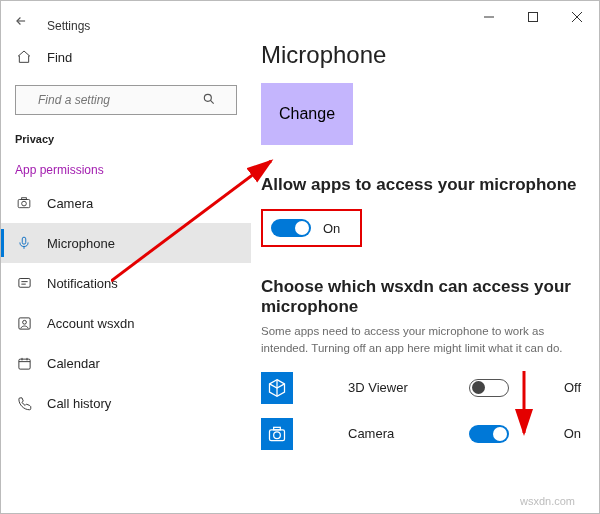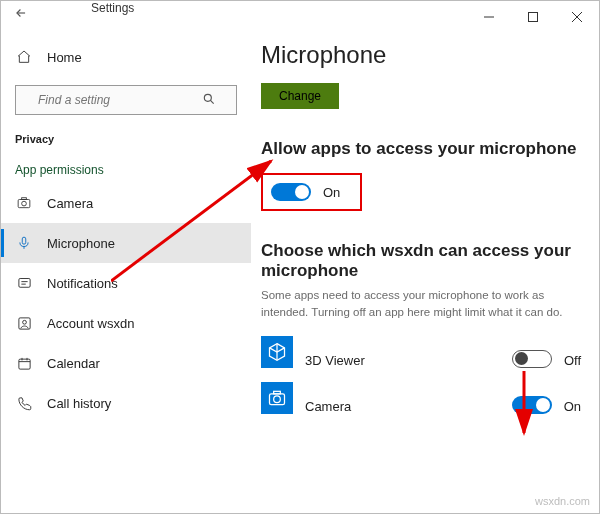--- a/index.html
+++ b/index.html
@@ -1,55 +1,55 @@
 <!DOCTYPE html>
 <html><head>
 <meta charset="utf-8">
 <style>
   * { box-sizing: border-box; }
   html, body { margin:0; padding:0; font-family: "Segoe UI", Arial, sans-serif; font-size:13px; color:#222; background:#fff; }
   .window { width:600px; height:514px; border:1px solid #bbb; position:relative; overflow:hidden; }
-  .titlebar { height:32px; display:flex; align-items:flex-start; padding-left:8px;gap:44px; }
+  .titlebar { height:32px; display:flex; align-items:flex-end; padding-left:8px; }
   .titlebar .back { width:24px; height:24px; display:flex; align-items:center; justify-content:center; color:#555; cursor:pointer; }
   .titlebar .title { margin-left:14px; font-size:12px; color:#333; }
   .wincontrols { margin-left:auto; display:flex; }
   .wincontrols .wc { width:44px; height:32px; display:flex; align-items:center; justify-content:center; color:#333; cursor:pointer; }
   .body { display:flex; height:calc(100% - 32px); }
   .sidebar { width:250px; padding:0 14px; }
   .home-row { display:flex; align-items:center; height:36px; margin-top:6px; cursor:pointer; }
   .home-row .icon { width:18px; display:flex; justify-content:center; color:#444; }
   .home-row .lbl { margin-left:14px; font-size:13px; }
   .searchbox { margin-top:10px; height:30px; border:1px solid #999; background:#fafafa; display:flex; align-items:center; padding:0 20px; }
   .searchbox input { border:none; outline:none; background:transparent; flex:1; font-size:12px; color:#666; font-style:italic; }
   .searchbox .sicon { color:#555; }
   .privacy { font-weight:600; font-size:11px; margin-top:18px; margin-bottom:18px; }
-  .group-label { color:#14532d; font-size:12px; margin-top:10px; margin-bottom:6px; }
+  .group-label { color:#a21caf; font-size:12px; margin-top:10px; margin-bottom:6px; }
   .nav-item { display:flex; align-items:center; height:40px; margin-left:-14px; margin-right:-14px; padding:0 14px; cursor:pointer; position:relative; }
   .nav-item .icon { width:18px; display:flex; justify-content:center; color:#333; }
   .nav-item .lbl { margin-left:14px; font-size:13px; }
   .nav-item.active { background:#e6e6e6; }
   .nav-item.active::before { content:""; position:absolute; left:0; top:6px; bottom:6px; width:3px; background:#0078d7; }
   .nav-item.active .icon { color:#0067c0; }
   .content { flex:1; padding:8px 18px 0 10px; overflow:hidden; }
   .h1 { font-size:24px; font-weight:400; margin-bottom:14px; }
-  .change-btn { background:#4d7c0f; border:none; padding:6px 18px; font-size:12px; cursor:pointer; }
+  .change-btn { background:#c4b5fd; border:none; padding:22px 18px; font-size:16px; cursor:pointer; }
   .section-title { font-size:17px; font-weight:600; margin-top:30px; }
   .desc { color:#6b6b6b; font-size:11.5px; line-height:1.5; margin-top:6px; }
   .toggle-row { display:flex; align-items:center; margin-top:14px; }
   .toggle { width:40px; height:18px; border-radius:9px; position:relative; cursor:pointer; }
   .toggle.on { background:#0078d7; }
   .toggle.on .knob { position:absolute; right:2px; top:2px; width:14px; height:14px; border-radius:50%; background:#fff; }
   .toggle.off { background:#fff; border:1px solid #555; }
   .toggle.off .knob { position:absolute; left:2px; top:1px; width:13px; height:13px; border-radius:50%; background:#444; }
   .toggle-label { margin-left:12px; font-size:13px; }
-  .app-row { display:flex; align-items:flex-end; margin-top:14px; }
+  .app-row { display:flex; align-items:center; margin-top:14px;gap:43px; }
   .app-icon { width:32px; height:32px; background:#0078d7; display:flex; align-items:center; justify-content:center; color:#fff; font-size:16px; }
   .app-name { margin-left:12px; font-size:13px; flex:1; }
   .highlight-box { display:inline-flex; border:2px solid #e40000; padding:8px 20px 8px 8px; margin-top:14px; }
-  .watermark { position:absolute; right:9px; bottom:6px; font-size:11px; color:#bdbdbd; }
+  .watermark { position:absolute; right:24px; bottom:6px; font-size:11px; color:#bdbdbd; }
   svg.arrow { position:absolute; pointer-events:none; }
 </style>
 </head>
 <body>
 
 <div class="window">
 
   <div class="titlebar">
     <div class="back">
       <svg width="14" height="14" viewBox="0 0 24 24" fill="none" stroke="currentColor" stroke-width="2">
@@ -81,21 +81,21 @@
   <div class="body">
 
     <div class="sidebar">
       <div class="home-row">
         <span class="icon">
             <svg width="16" height="16" viewBox="0 0 24 24" fill="none" stroke="currentColor" stroke-width="1.5">
               <path d="M3 11l9-8 9 8"></path>
               <path d="M5 10v10h14V10"></path>
             </svg>
           </span>
-        <span class="lbl">Home</span>
+        <span class="lbl">Find</span>
       </div>
       <div class="searchbox">
         <input placeholder="Find a setting" style="">
         <span class="sicon"><svg width="14" height="14" viewBox="0 0 24 24" fill="none" stroke="currentColor" stroke-width="2">
               <circle cx="10" cy="10" r="6"></circle>
               <line x1="20" y1="20" x2="14.5" y2="14.5"></line>
             </svg></span>
       </div>
       <div class="privacy">Privacy</div>
       <div class="group-label">App permissions</div>

